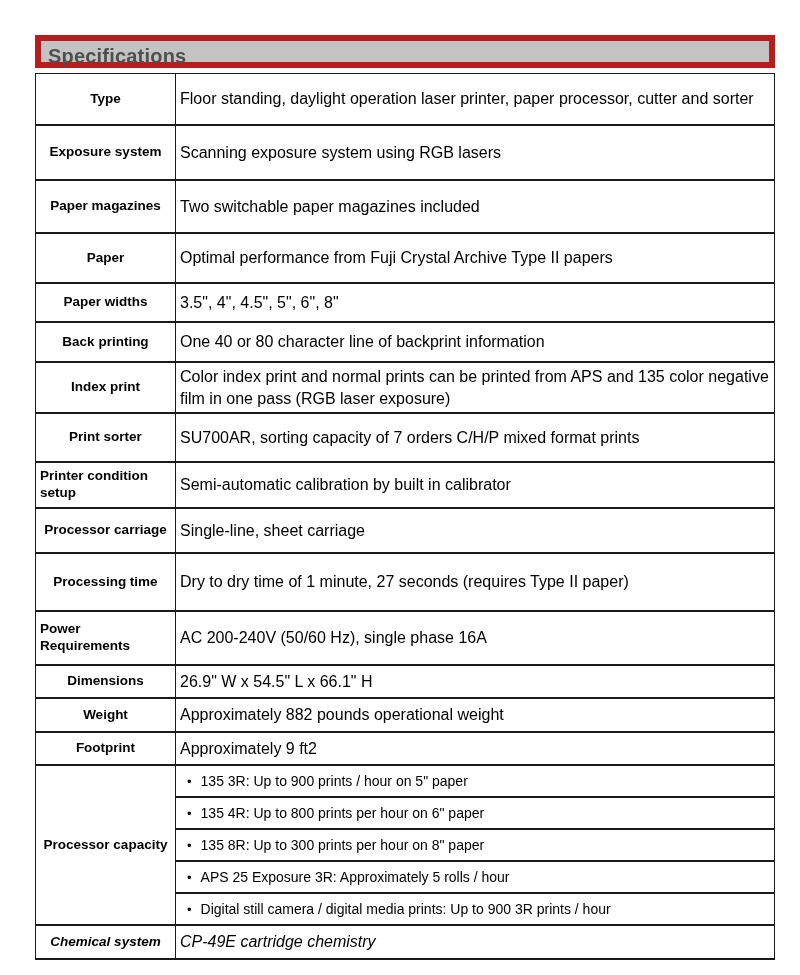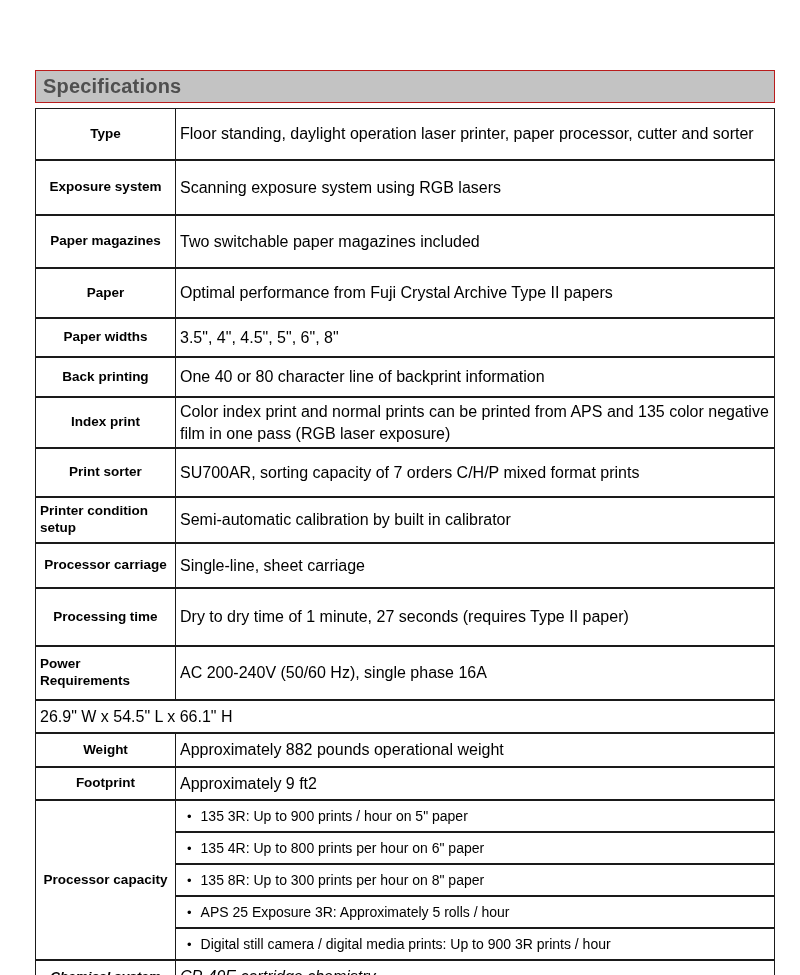--- a/index.html
+++ b/index.html
@@ -24,28 +24,27 @@
   .content {
     position: absolute;
     left: 35px;
     top: 35px;
     width: 740px;
   }
   
   .spec-header {
     height: 33px;
     background: var(--header-bg);
-    border: 1px solid #b91c1c;
+    border: 6px solid #b91c1c;
     color: var(--header-text);
     font-weight: bold;
     font-size: 20px;
     line-height: 30px;
     padding-left: 7px;
     letter-spacing: 0.2px;
-    margin-top: 35px;
   }
   
   .spec-table {
     margin-top: 5px;
     border: 1px solid var(--border);
     border-bottom-width: 2px;
     width: 100%;
   }
   .spec-row {
     display: flex;
@@ -159,20 +158,21 @@
         <div class="label-cell">Processing time</div>
         <div class="value-cell">Dry to dry time of 1 minute, 27 seconds (requires Type II paper)</div>
       </div>
 
       <div class="spec-row" style="min-height:54px">
         <div class="label-cell">Power Requirements</div>
         <div class="value-cell">AC 200-240V (50/60 Hz), single phase 16A</div>
       </div>
 
       <div class="spec-row" style="min-height:33px">
+        <div class="label-cell">Dimensions</div>
         <div class="value-cell">26.9" W x 54.5" L x 66.1" H</div>
       </div>
 
       <div class="spec-row" style="min-height:34px">
         <div class="label-cell">Weight</div>
         <div class="value-cell">Approximately 882 pounds operational weight</div>
       </div>
 
       <div class="spec-row" style="min-height:33px">
         <div class="label-cell">Footprint</div>

